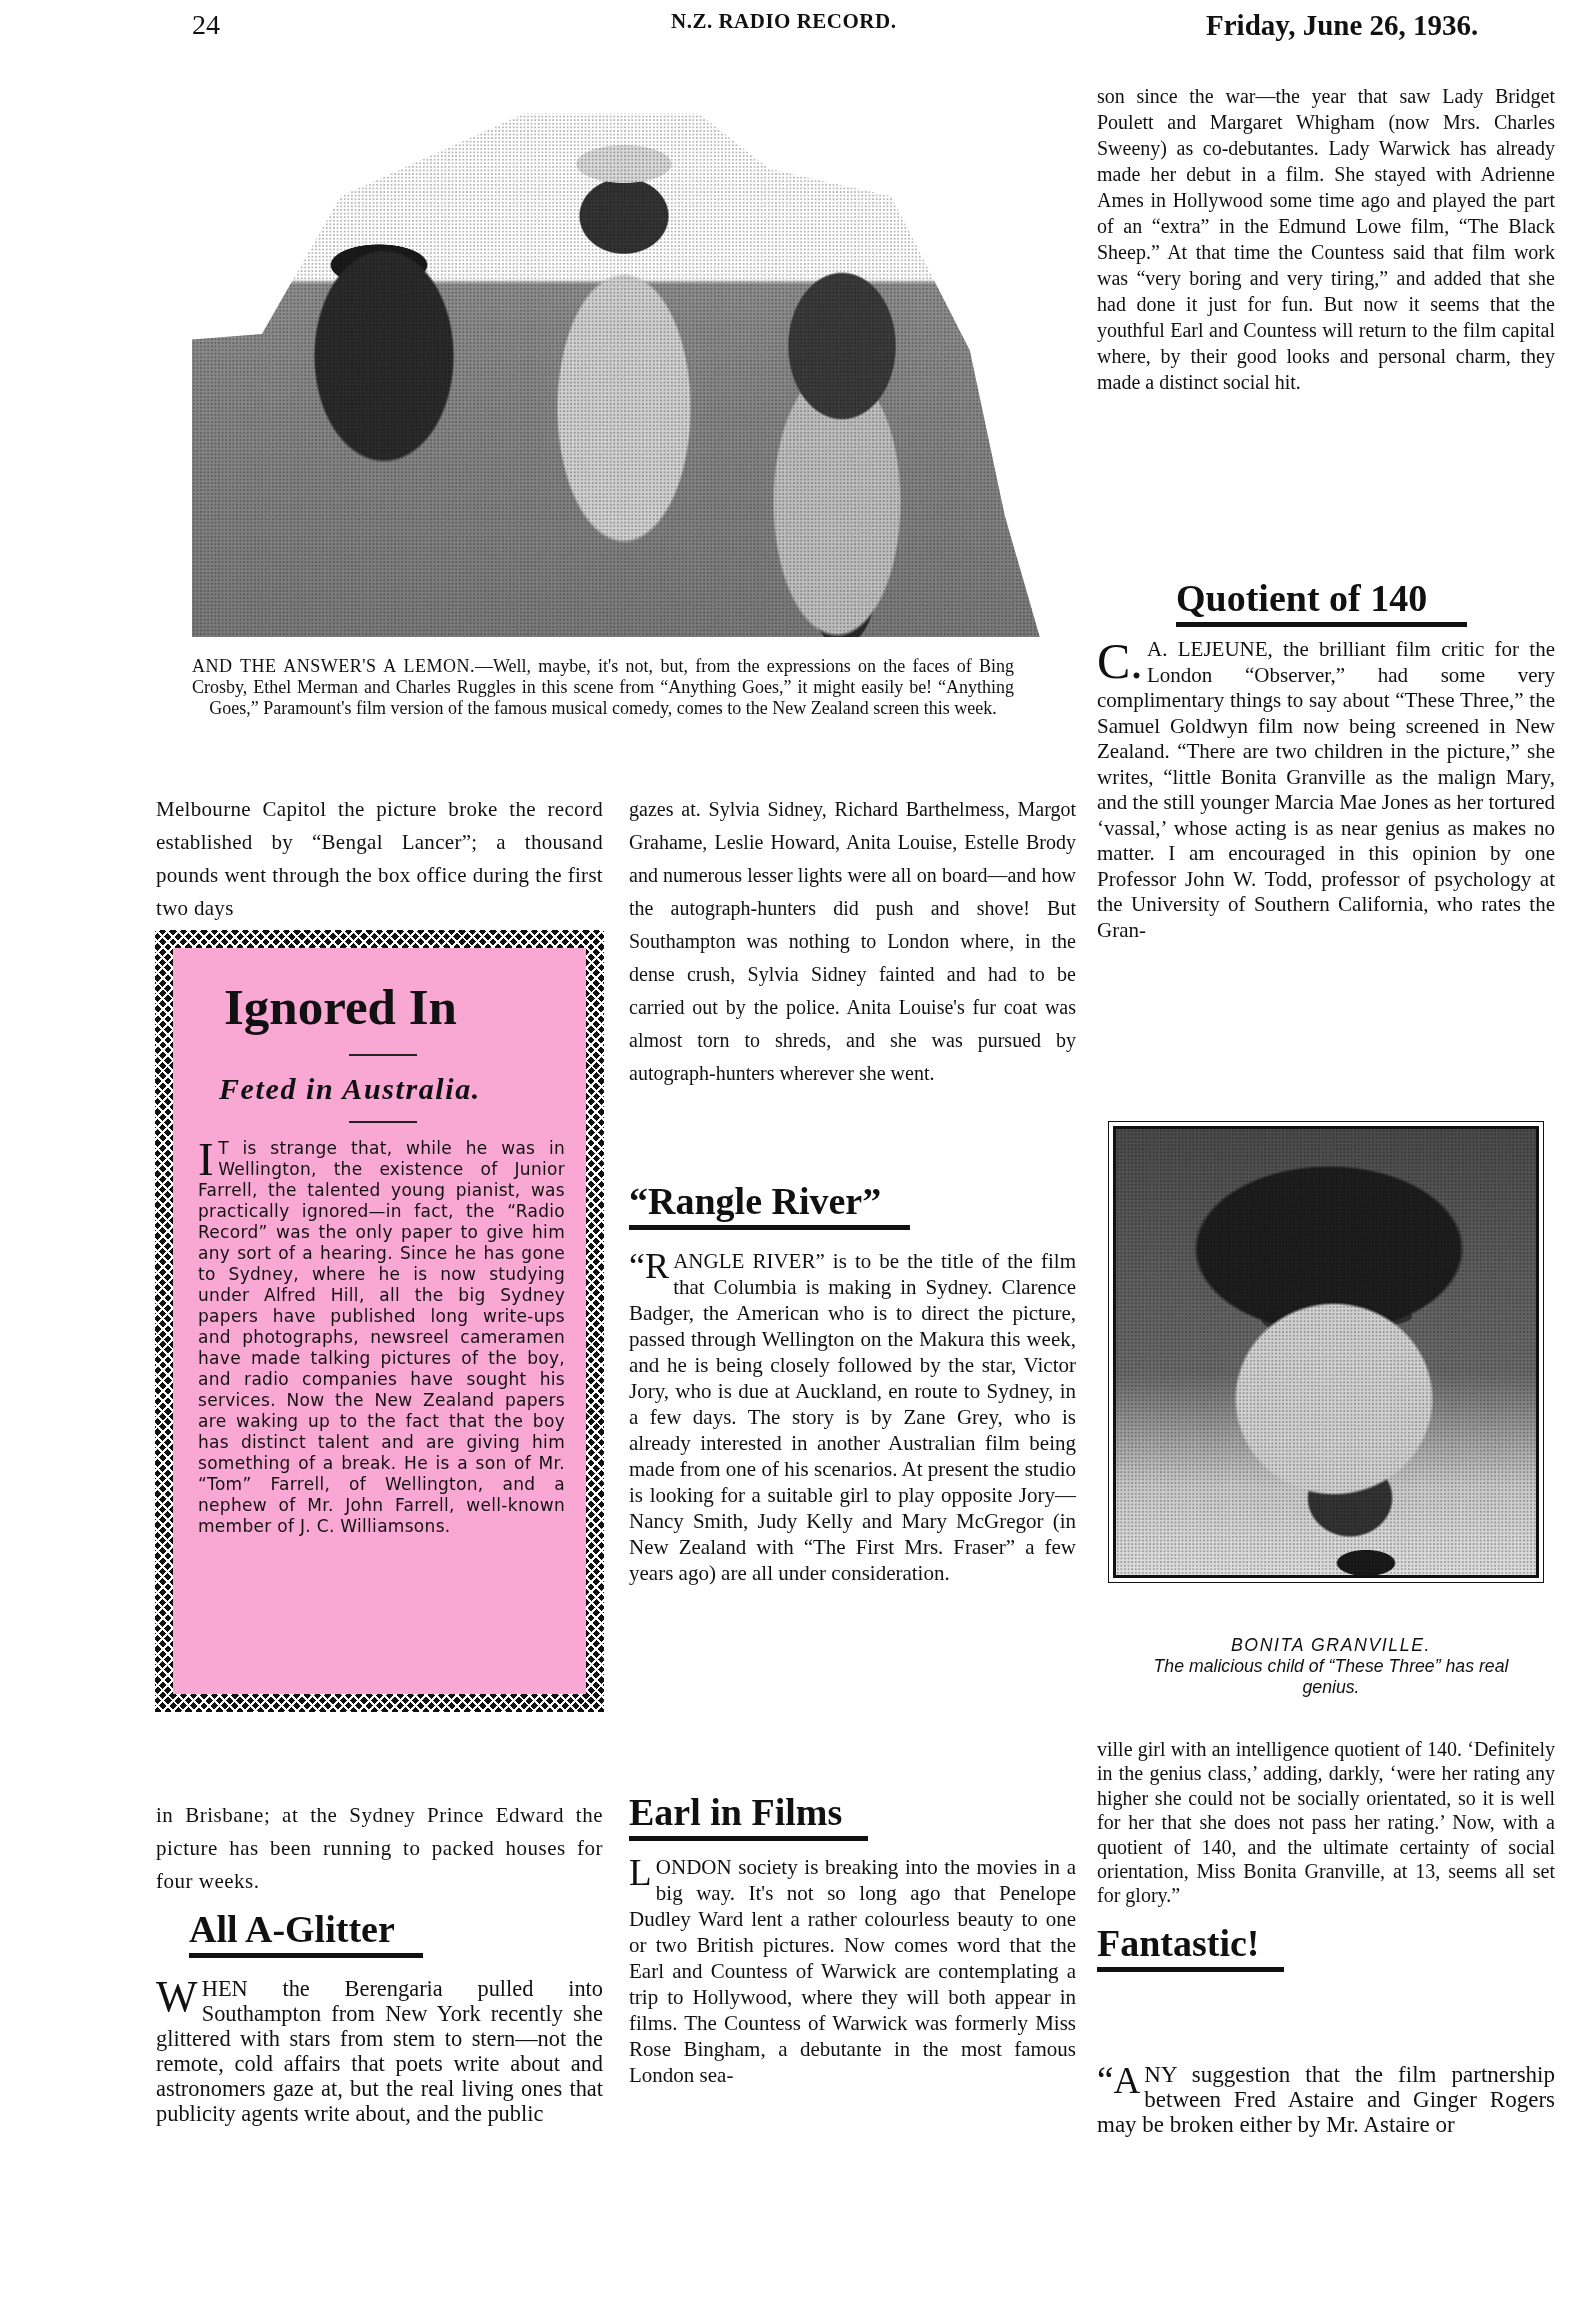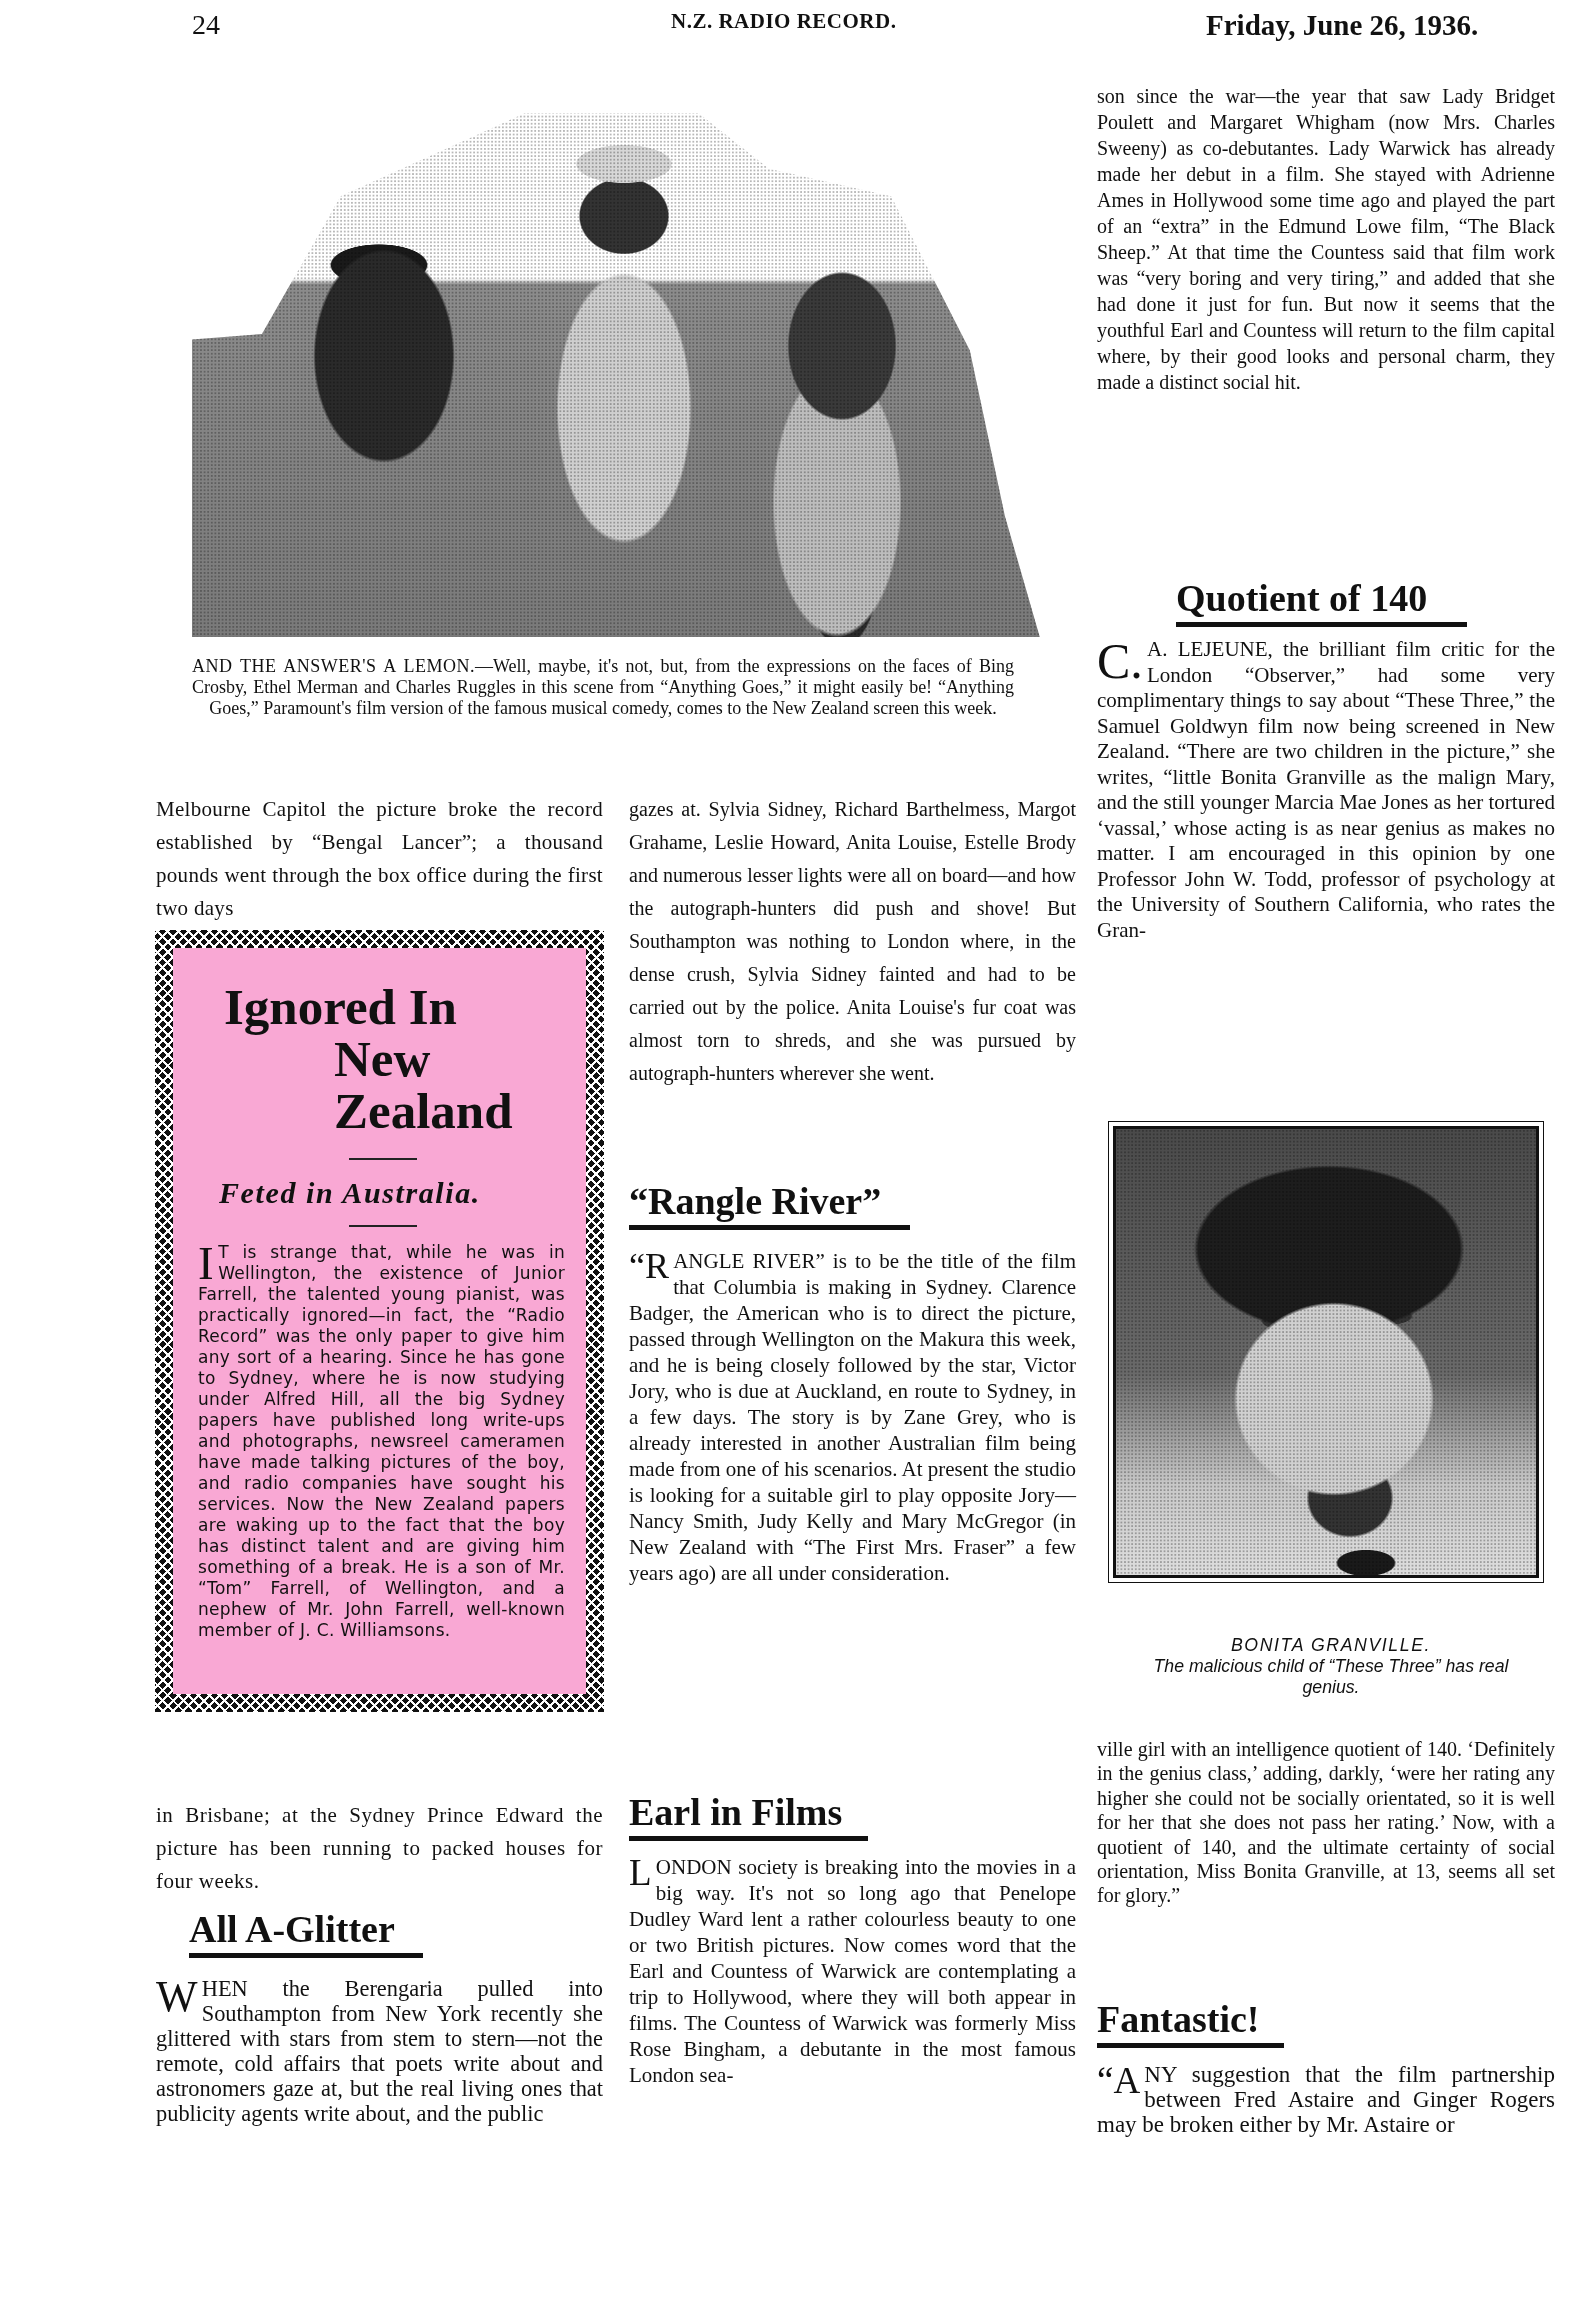--- a/index.html
+++ b/index.html
@@ -113,21 +113,20 @@
   </figcaption>
 </figure>
 
 <div class="col hyph" style="left:156px; top:793px; width:447px; letter-spacing:0.3px;">
   <p>Melbourne Capitol the picture broke the record established by “Bengal Lancer”; a thousand pounds went through the box office during the first two days</p>
 </div>
 
 <section class="ign-box">
   <div class="ign-inner">
     <h2 class="ign-h1">Ignored In</h2>
-    <h2 class="ign-h2">New Zealand</h2>
     <div class="rule-short"></div>
     <h3 class="ign-sub">Feted in Australia.</h3>
     <div class="rule-short" style="margin-top:15.6px;margin-bottom:0;"></div>
     <p class="ign-body" style="margin-top:15.6px;">
       <span class="dropcap">I</span><span>T is strange that, while he was in Wellington, the existence of Junior Farrell, the talented young pianist, was practically ignored—in fact, the “Radio Record” was the only paper to give him any sort of a hearing.  Since he has gone to Sydney, where he is now studying under Alfred Hill, all the big Sydney papers have published long write-ups and photographs, newsreel cameramen have made talking pictures of the boy, and radio companies have sought his services. Now the New Zealand papers are waking up to the fact that the boy has distinct talent and are giving him something of a break.  He is a son of Mr. “Tom” Farrell, of Wellington, and a nephew of Mr. John Farrell, well-known member of J. C. Williamsons.</span>
     </p>
   </div>
 </section>
 
 <div class="col hyph" style="left:156px; top:1799px; width:447px; letter-spacing:0.5px;">
@@ -189,21 +188,21 @@
   <figcaption class="boy-cap">
     <div class="name">BONITA GRANVILLE.</div>
     <div style="padding:0 31px;">The malicious child of “These Three” has real genius.</div>
   </figcaption>
 </figure>
 
 <div class="col hyph" style="left:1097px; top:1737px; width:458px; font-size:20px; line-height:24.4px;">
   <p>ville girl with an intelligence quotient of 140.  ‘Definitely in the genius class,’ adding, darkly, ‘were her rating any higher she could not be socially orientated, so it is well for her that she does not pass her rating.’  Now, with a quotient of 140, and the ultimate certainty of social orientation, Miss Bonita Granville, at 13, seems all set for glory.”</p>
 </div>
 
-<h2 class="section-head" style="left:1097px; top:1998px; width:187px;">
+<h2 class="section-head" style="left:1097px; top:1922px; width:187px;">
   <span>Fantastic!</span>
   <span class="ul"></span>
 </h2>
 <div class="col hyph" style="left:1097px; top:2062px; width:458px; font-size:23px; line-height:25px;">
   <p>
     <span class="dropcap" style="font-size:37px;line-height:32px;">“A</span><span>NY suggestion that the film partnership between Fred Astaire and Ginger Rogers may be broken either by Mr. Astaire or</span>
   </p>
 </div>
 
 

